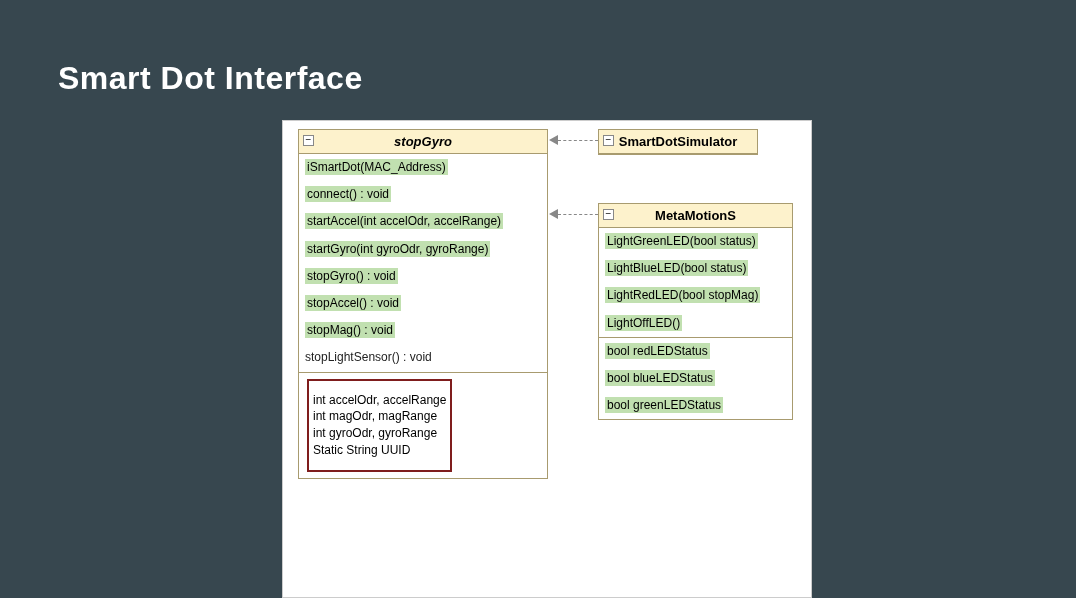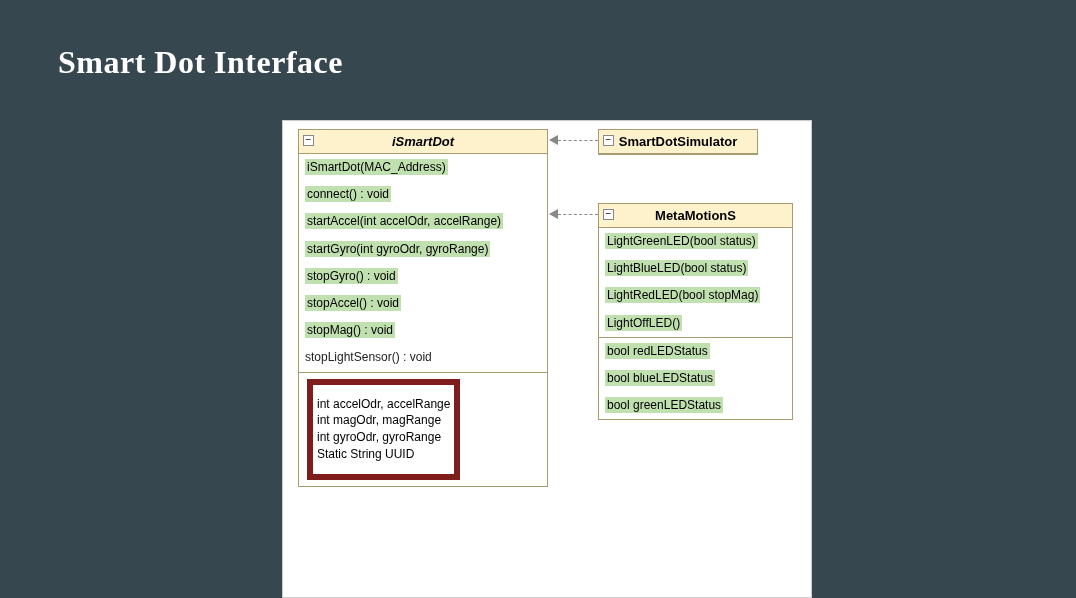--- a/index.html
+++ b/index.html
@@ -8,23 +8,23 @@
       font-family: Arial, sans-serif;
       width: 1076px;
       height: 598px;
       overflow: hidden;
       position: relative;
     }
     .title {
       color: #fff;
       font-size: 32px;
       font-weight: 600;
-      font-family: Liberation Serif, serif;
+      font-family: Liberation Sans, sans-serif;
       position: absolute;
-      top: 44px;
+      top: 60px;
       left: 58px;
       letter-spacing: 0.5px;
     }
     .diagram-container {
       position: absolute;
       top: 120px;
       left: 282px;
       width: 530px;
       height: 478px;
       background: #fff;
@@ -77,21 +77,21 @@
       display: inline;
     }
     .attributes-section {
       padding: 6px 8px;
       font-size: 12px;
       line-height: 1.4;
       background: #fff;
     }
     .attr-inner {
       display: inline-block;
-      border: 6px solid #7f1d1d;
+      border: 2px solid #7f1d1d;
       padding: 11px 4px;
       background: #fff;
     }
     .conn {
       position: absolute;
       border-top: 1px dashed #888;
     }
     .arrowhead {
       position: absolute;
       width: 0; height: 0;
@@ -103,21 +103,21 @@
 </head>
 <body>
 
 <div class="title">Smart Dot Interface</div>
 
 <div class="diagram-container">
 
   <div class="class-box" style="left:15px; top:8px; width:250px;">
     <div class="class-header italic">
       <div class="collapse-icon">−</div>
-      <span>iSmartDot</span>
+      <span>stopGyro</span>
     </div>
     <div class="class-section">
       <div class="member-row"><span class="hl">iSmartDot(MAC_Address)</span></div>
       <div class="member-row"><span class="hl">connect() : void</span></div>
       <div class="member-row"><span class="hl">startAccel(int accelOdr, accelRange)</span></div>
       <div class="member-row"><span class="hl">startGyro(int gyroOdr, gyroRange)</span></div>
       <div class="member-row"><span class="hl">stopGyro() : void</span></div>
       <div class="member-row"><span class="hl">stopAccel() : void</span></div>
       <div class="member-row"><span class="hl">stopMag() : void</span></div>
       <div class="member-row plain"><span>stopLightSensor() : void</span></div>

